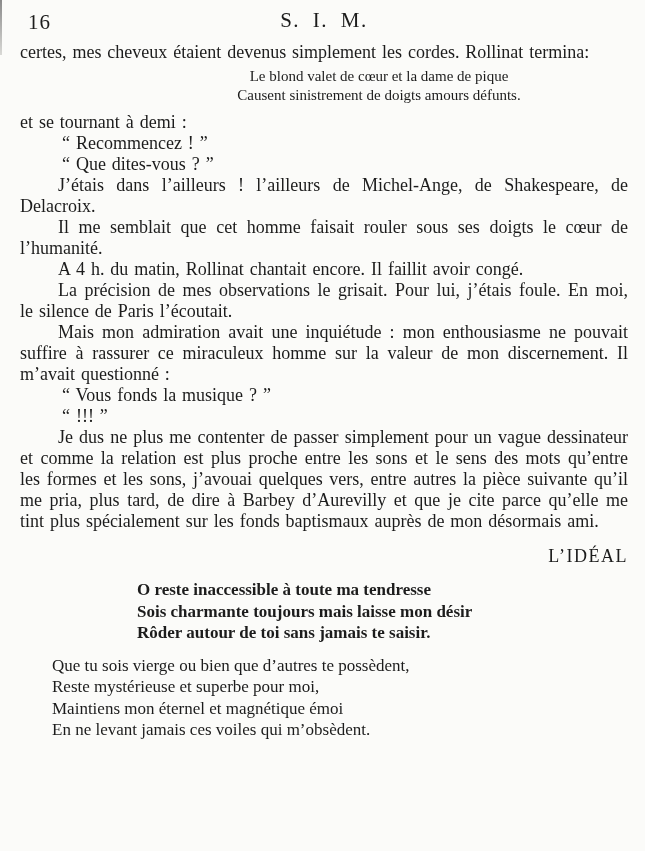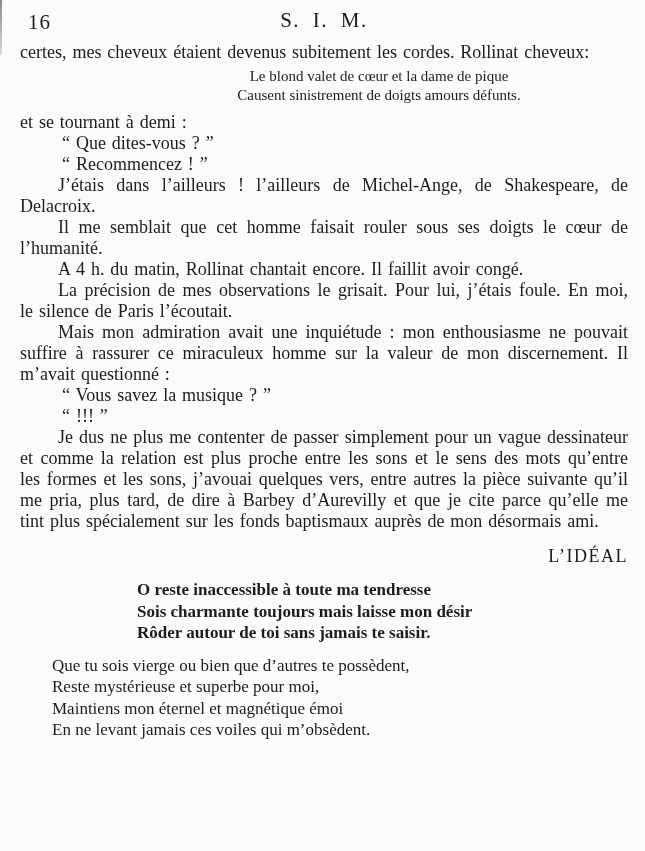--- a/index.html
+++ b/index.html
@@ -86,36 +86,36 @@
 <div class="scan-edge"></div>
 
 <div class="page">
 
   <header class="page-header">
     <span class="pagenum">16</span>
     <span class="journal-title">S. I. M.</span>
   </header>
 
   <main class="body-text">
-    <p class="noindent">certes, mes cheveux étaient devenus subitement les cordes. Rollinat cheveux:</p>
+    <p class="noindent">certes, mes cheveux étaient devenus simplement les cordes. Rollinat termina:</p>
 
     <div class="verse">
       <div>Le blond valet de cœur et la dame de pique</div>
       <div>Causent sinistrement de doigts amours défunts.</div>
     </div>
 
     <p class="noindent">et se tournant à demi :</p>
+    <p class="dialogue">“ Recommencez ! ”</p>
     <p class="dialogue">“ Que dites-vous ? ”</p>
-    <p class="dialogue">“ Recommencez ! ”</p>
     <p class="indent">J’étais dans l’ailleurs ! l’ailleurs de Michel-Ange, de Shakespeare, de Delacroix.</p>
     <p class="indent">Il me semblait que cet homme faisait rouler sous ses doigts le cœur de l’humanité.</p>
     <p class="indent">A 4 h. du matin, Rollinat chantait encore. Il faillit avoir congé.</p>
     <p class="indent">La précision de mes observations le grisait. Pour lui, j’étais foule. En moi, le silence de Paris l’écoutait.</p>
     <p class="indent">Mais mon admiration avait une inquiétude : mon enthousiasme ne pouvait suffire à rassurer ce miraculeux homme sur la valeur de mon discernement. Il m’avait questionné :</p>
-    <p class="dialogue">“ Vous savez la musique ? ”</p>
+    <p class="dialogue">“ Vous fonds la musique ? ”</p>
     <p class="dialogue">“ !!! ”</p>
     <p class="indent">Je dus ne plus me contenter de passer simplement pour un vague dessinateur et comme la relation est plus proche entre les sons et le sens des mots qu’entre les formes et les sons, j’avouai quelques vers, entre autres la pièce suivante qu’il me pria, plus tard, de dire à Barbey d’Aurevilly et que je cite parce qu’elle me tint plus spécialement sur les fonds baptismaux auprès de mon désormais ami.</p>
   </main>
 
   <section class="poem">
     <h2 class="poem-title">L’IDÉAL</h2>
 
     <div class="stanza stanza-1">
       <div>O reste inaccessible à toute ma tendresse</div>
       <div>Sois charmante toujours mais laisse mon désir</div>

